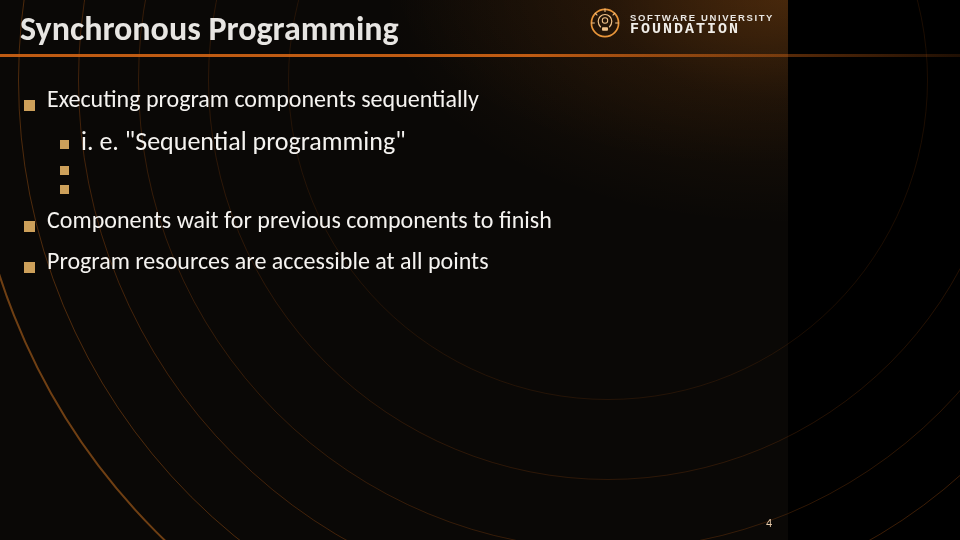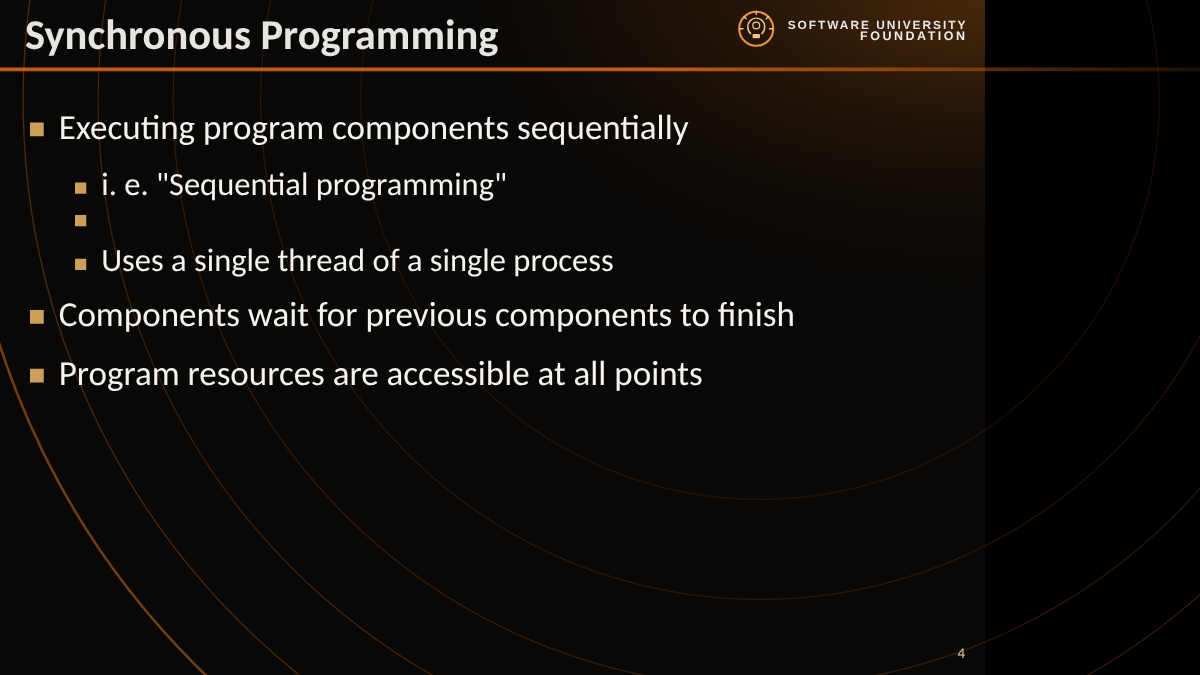--- a/index.html
+++ b/index.html
@@ -61,40 +61,40 @@
 
   .logo {
     position: absolute;
     top: 6px;
     right: 14px;
     display: flex;
     align-items: center;
     gap: 8px;
   }
   .logo-text {
-    text-align: right;
+    text-align: left;
     line-height: 1.02;
     font-family: "Segoe UI", Arial, sans-serif;
   }
   .logo-text .l1 { font-size: 9.5px; letter-spacing: 1.6px; color: #e9e6e2; font-weight: 600; }
-  .logo-text .l2 { font-size: 10px;  letter-spacing: 2px;   color: #f0ede8; font-weight: 700; }
+  .logo-text .l2 { font-size: 15px;  letter-spacing: 2px;   color: #f0ede8; font-weight: 700; font-family: Liberation Mono, monospace; }
 
   .content {
     position: absolute;
     top: 78px;
     left: 24px;
     right: 24px;
     color: #f5f3f0;
   }
   .bul {
     display: flex;
     align-items: baseline;
     margin: 6px 0 12px 0;
   }
-  .lvl1 { font-size: 28px; }
+  .lvl1 { font-size: 24px; align-items: flex-end; }
   .lvl2 { font-size: 26px; margin-left: 36px; margin-top: 10px; margin-bottom: 10px; }
   .sq {
     display: inline-block;
     background: #cda05a;
     margin-right: 12px;
     flex: 0 0 auto;
     position: relative;
     top: -2px;
   }
   .lvl1 .sq { width: 11px; height: 11px; }
@@ -160,21 +160,20 @@
       <span class="sq"></span>
       <span>i. e. "Sequential programming"</span>
     </div>
 
     <div class="bul lvl2">
       <span class="sq"></span>
     </div>
 
     <div class="bul lvl2">
       <span class="sq"></span>
-      <span>Uses a single thread of a single process</span>
     </div>
 
     <div class="bul lvl1" style="">
       <span class="sq"></span>
       <span>Components wait for previous components to finish</span>
     </div>
 
     <div class="bul lvl1">
       <span class="sq"></span>
       <span>Program resources are accessible at all points</span>

